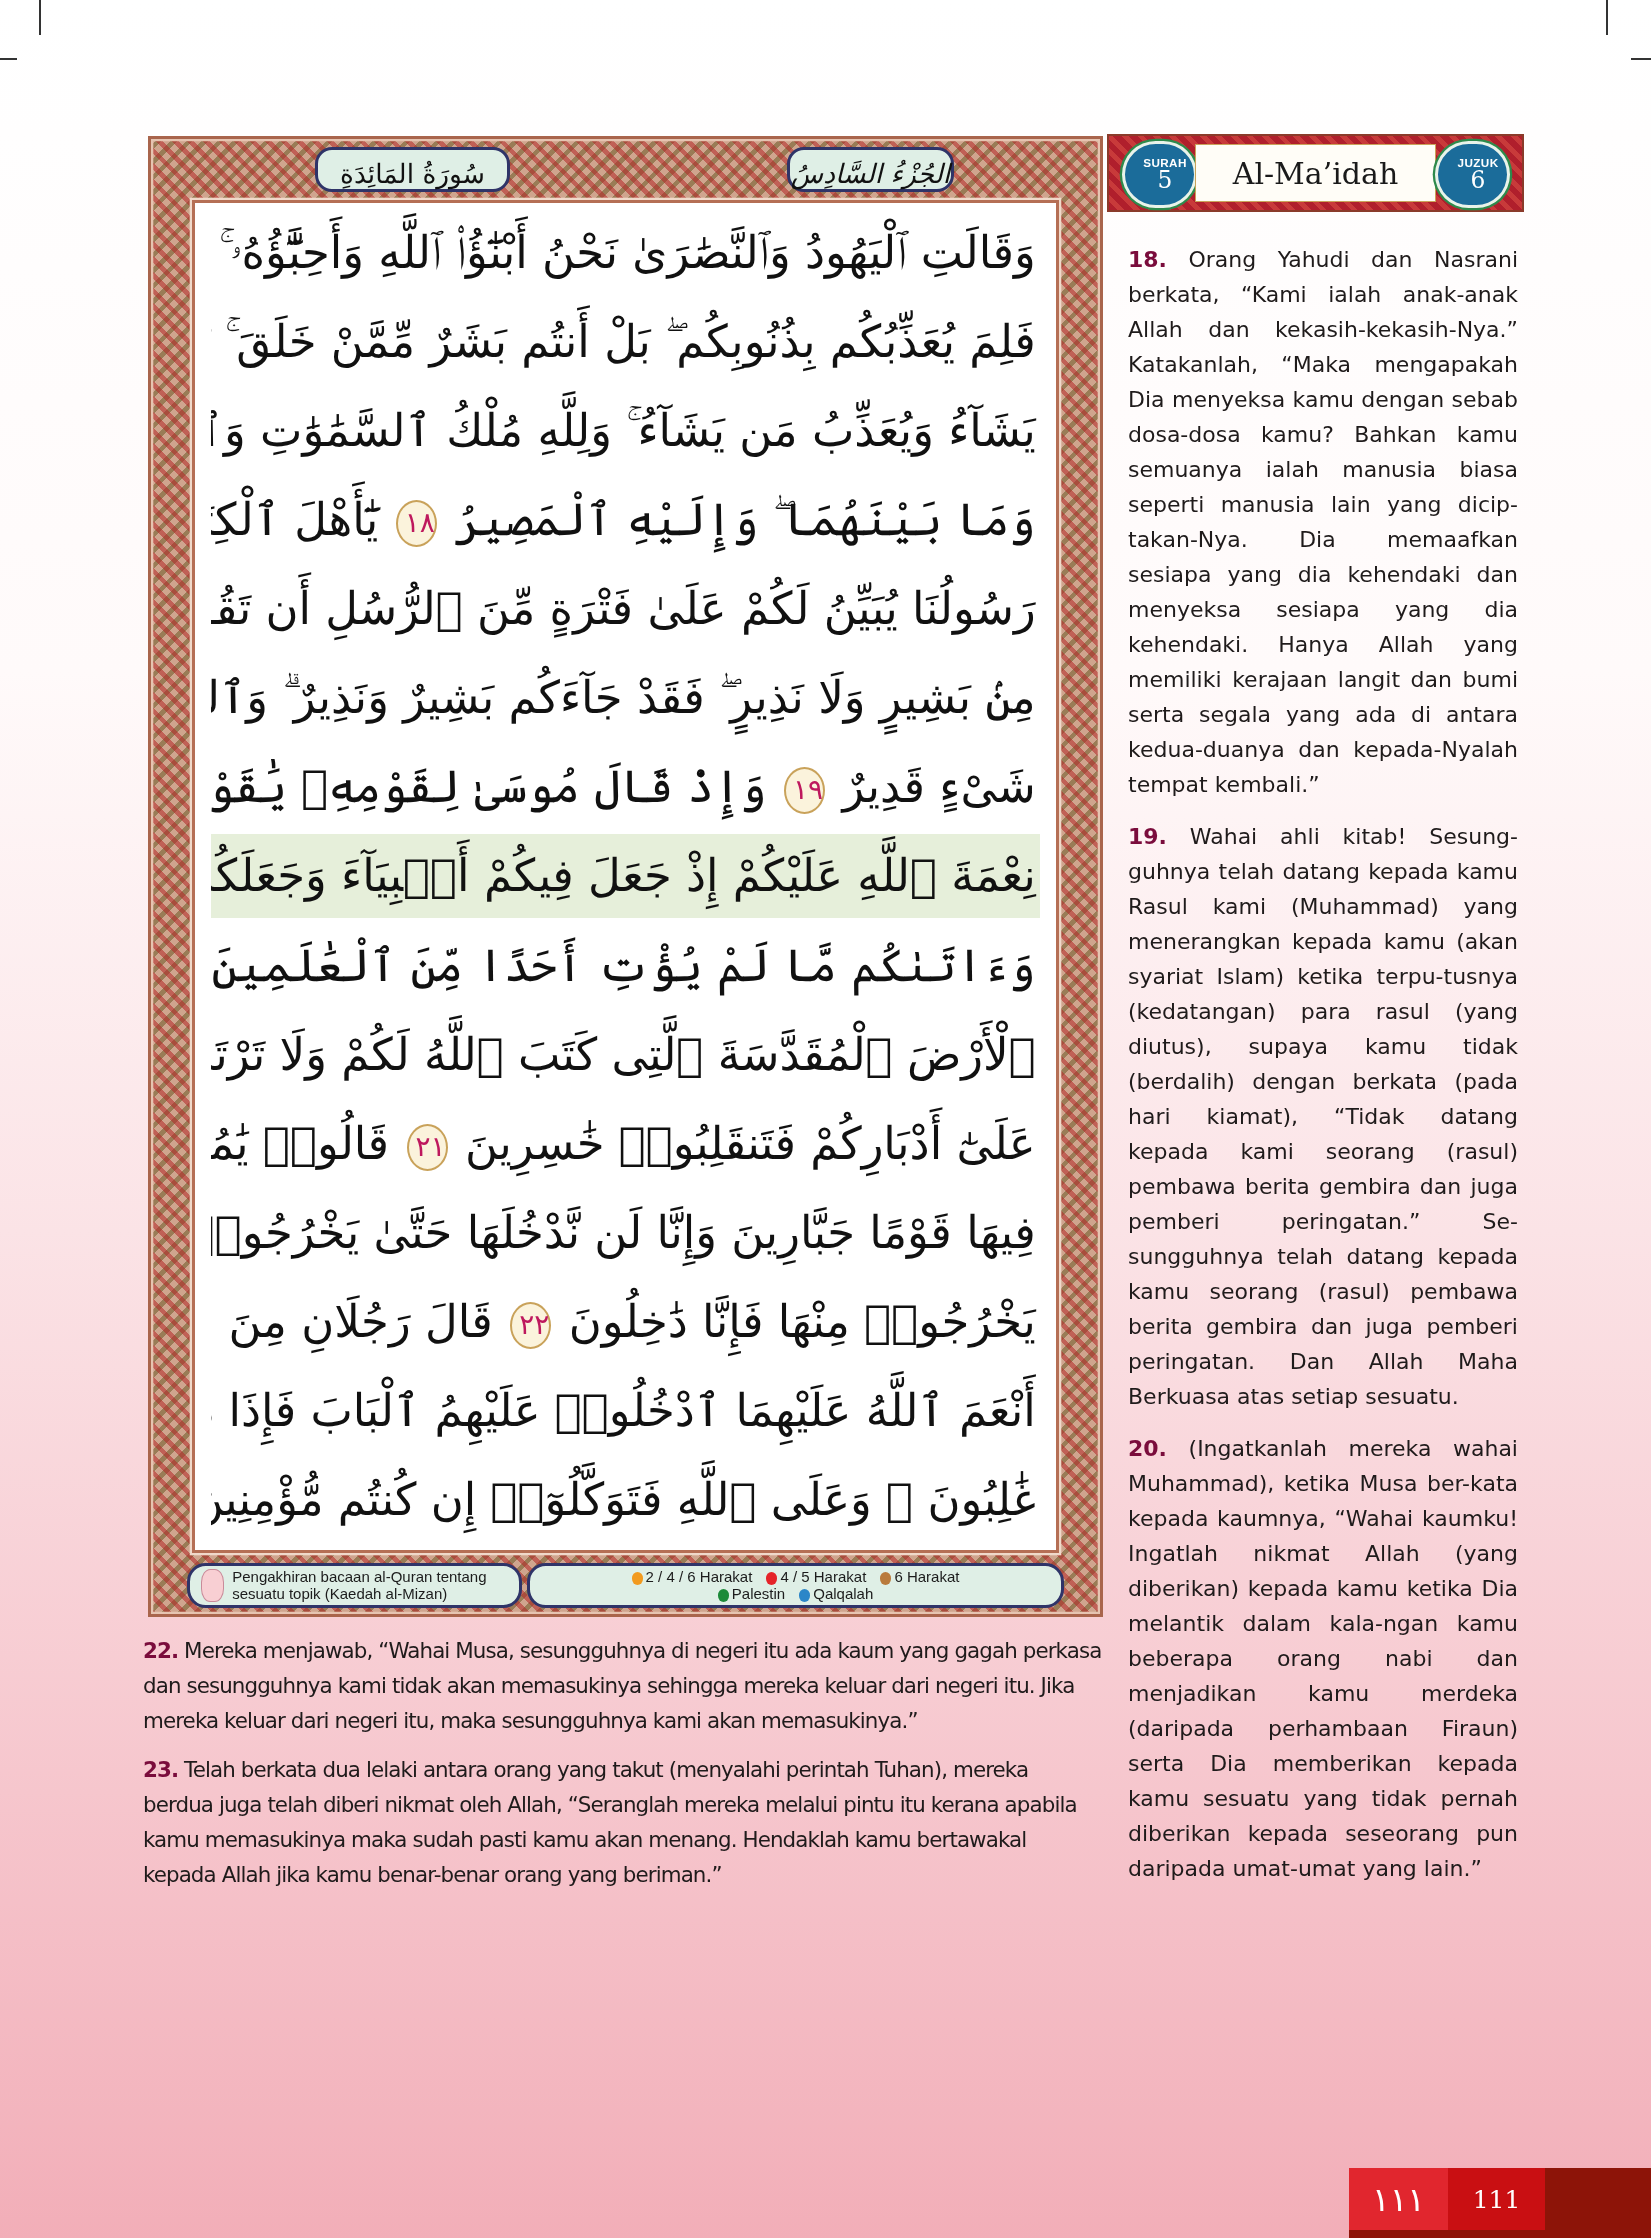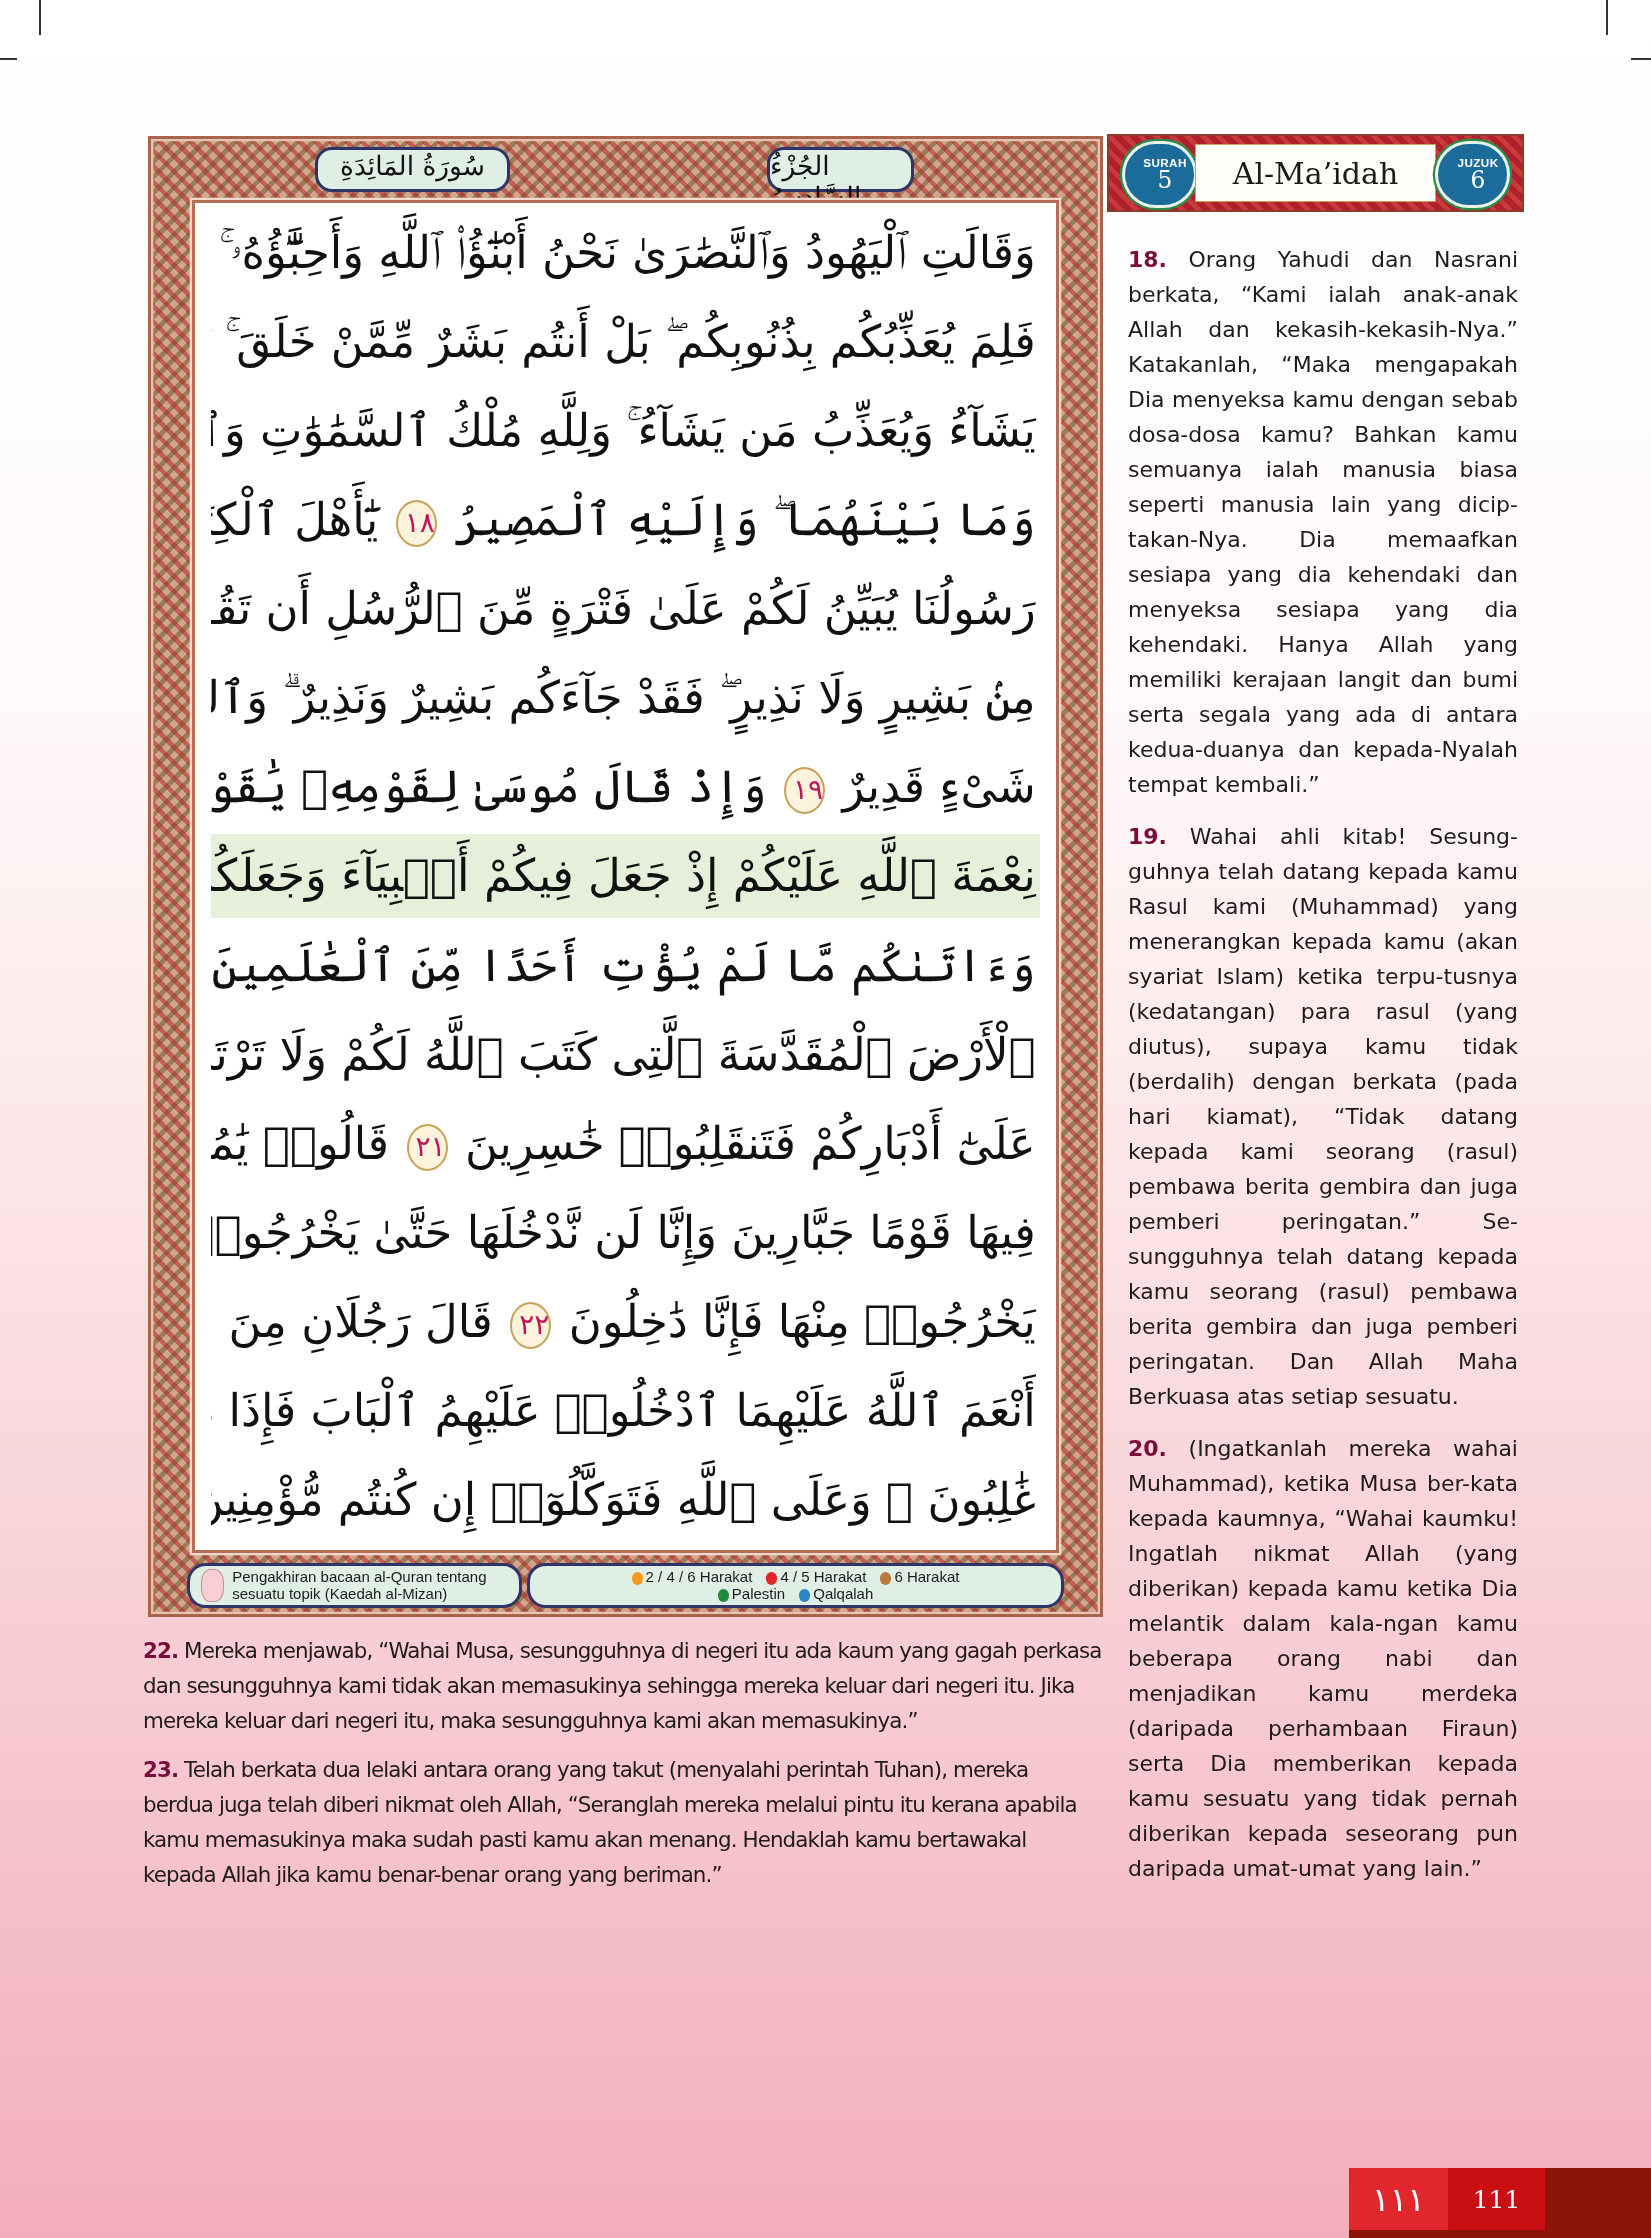--- a/index.html
+++ b/index.html
@@ -27,21 +27,21 @@
     position: absolute; left: 41px; top: 61px; right: 41px; bottom: 61px;
     background: #fff;
     border: 3.1px solid #b56f55;
     box-shadow: 0 0 0 2.3px #f0d9ca;
   }
   .label-box {
     position: absolute; top: 7.8px; height: 45px;
     background: #dfefe6;
     border: 3.1px solid #2f3468;
     border-radius: 17px;
-    display: flex; align-items: flex-start; justify-content: center;
+    display: flex; align-items: flex-end; justify-content: center;
     font-family: "DejaVu Serif", serif; font-size: 26.5px; color: #111;
   }
   .quran-lines {
     position: absolute; left: 15.6px; right: 15.6px; top: 7.8px; bottom: 7.8px;
     display: flex; flex-direction: column; justify-content: space-between;
     direction: rtl;
   }
   .q-line {
     font-family: "DejaVu Serif", serif; font-size: 45px; line-height: 84px;
     white-space: nowrap; overflow: hidden; text-align: justify; text-align-last: justify;
@@ -122,21 +122,21 @@
 
 <div class="crop" style="left:39px;top:0;width:1.6px;height:35px;"></div>
 <div class="crop" style="left:0;top:58px;width:17px;height:1.6px;"></div>
 <div class="crop" style="left:1606px;top:0;width:1.6px;height:35px;"></div>
 <div class="crop" style="left:1631px;top:58px;width:21px;height:1.6px;"></div>
 
 <div class="frame">
   <div class="label-box" style="left:164px;width:195px;">
     <span>سُورَةُ المَائِدَةِ</span>
   </div>
-  <div class="label-box" style="left:616px;width:147px;">
+  <div class="label-box" style="left:636px;width:167px;font-style:italic;">
     <span>الجُزْءُ السَّادِسُ</span>
   </div>
 
   <div class="frame-inner">
     <div class="quran-lines">
       <div class="q-line"><span>وَقَالَتِ ٱلْيَهُودُ وَٱلنَّصَٰرَىٰ نَحْنُ أَبْنَٰٓؤُا۟ ٱللَّهِ وَأَحِبَّٰٓؤُهُۥ ۚ قُلْ</span></div>
       <div class="q-line"><span>فَلِمَ يُعَذِّبُكُم بِذُنُوبِكُم ۖ بَلْ أَنتُم بَشَرٌ مِّمَّنْ خَلَقَ ۚ يَغْفِرُ لِمَن</span></div>
       <div class="q-line"><span>يَشَآءُ وَيُعَذِّبُ مَن يَشَآءُ ۚ وَلِلَّهِ مُلْكُ ٱلسَّمَٰوَٰتِ وَٱلْأَرْضِ</span></div>
       <div class="q-line">
         <span>وَمَا بَيْنَهُمَا ۖ وَإِلَيْهِ ٱلْمَصِيرُ</span>

